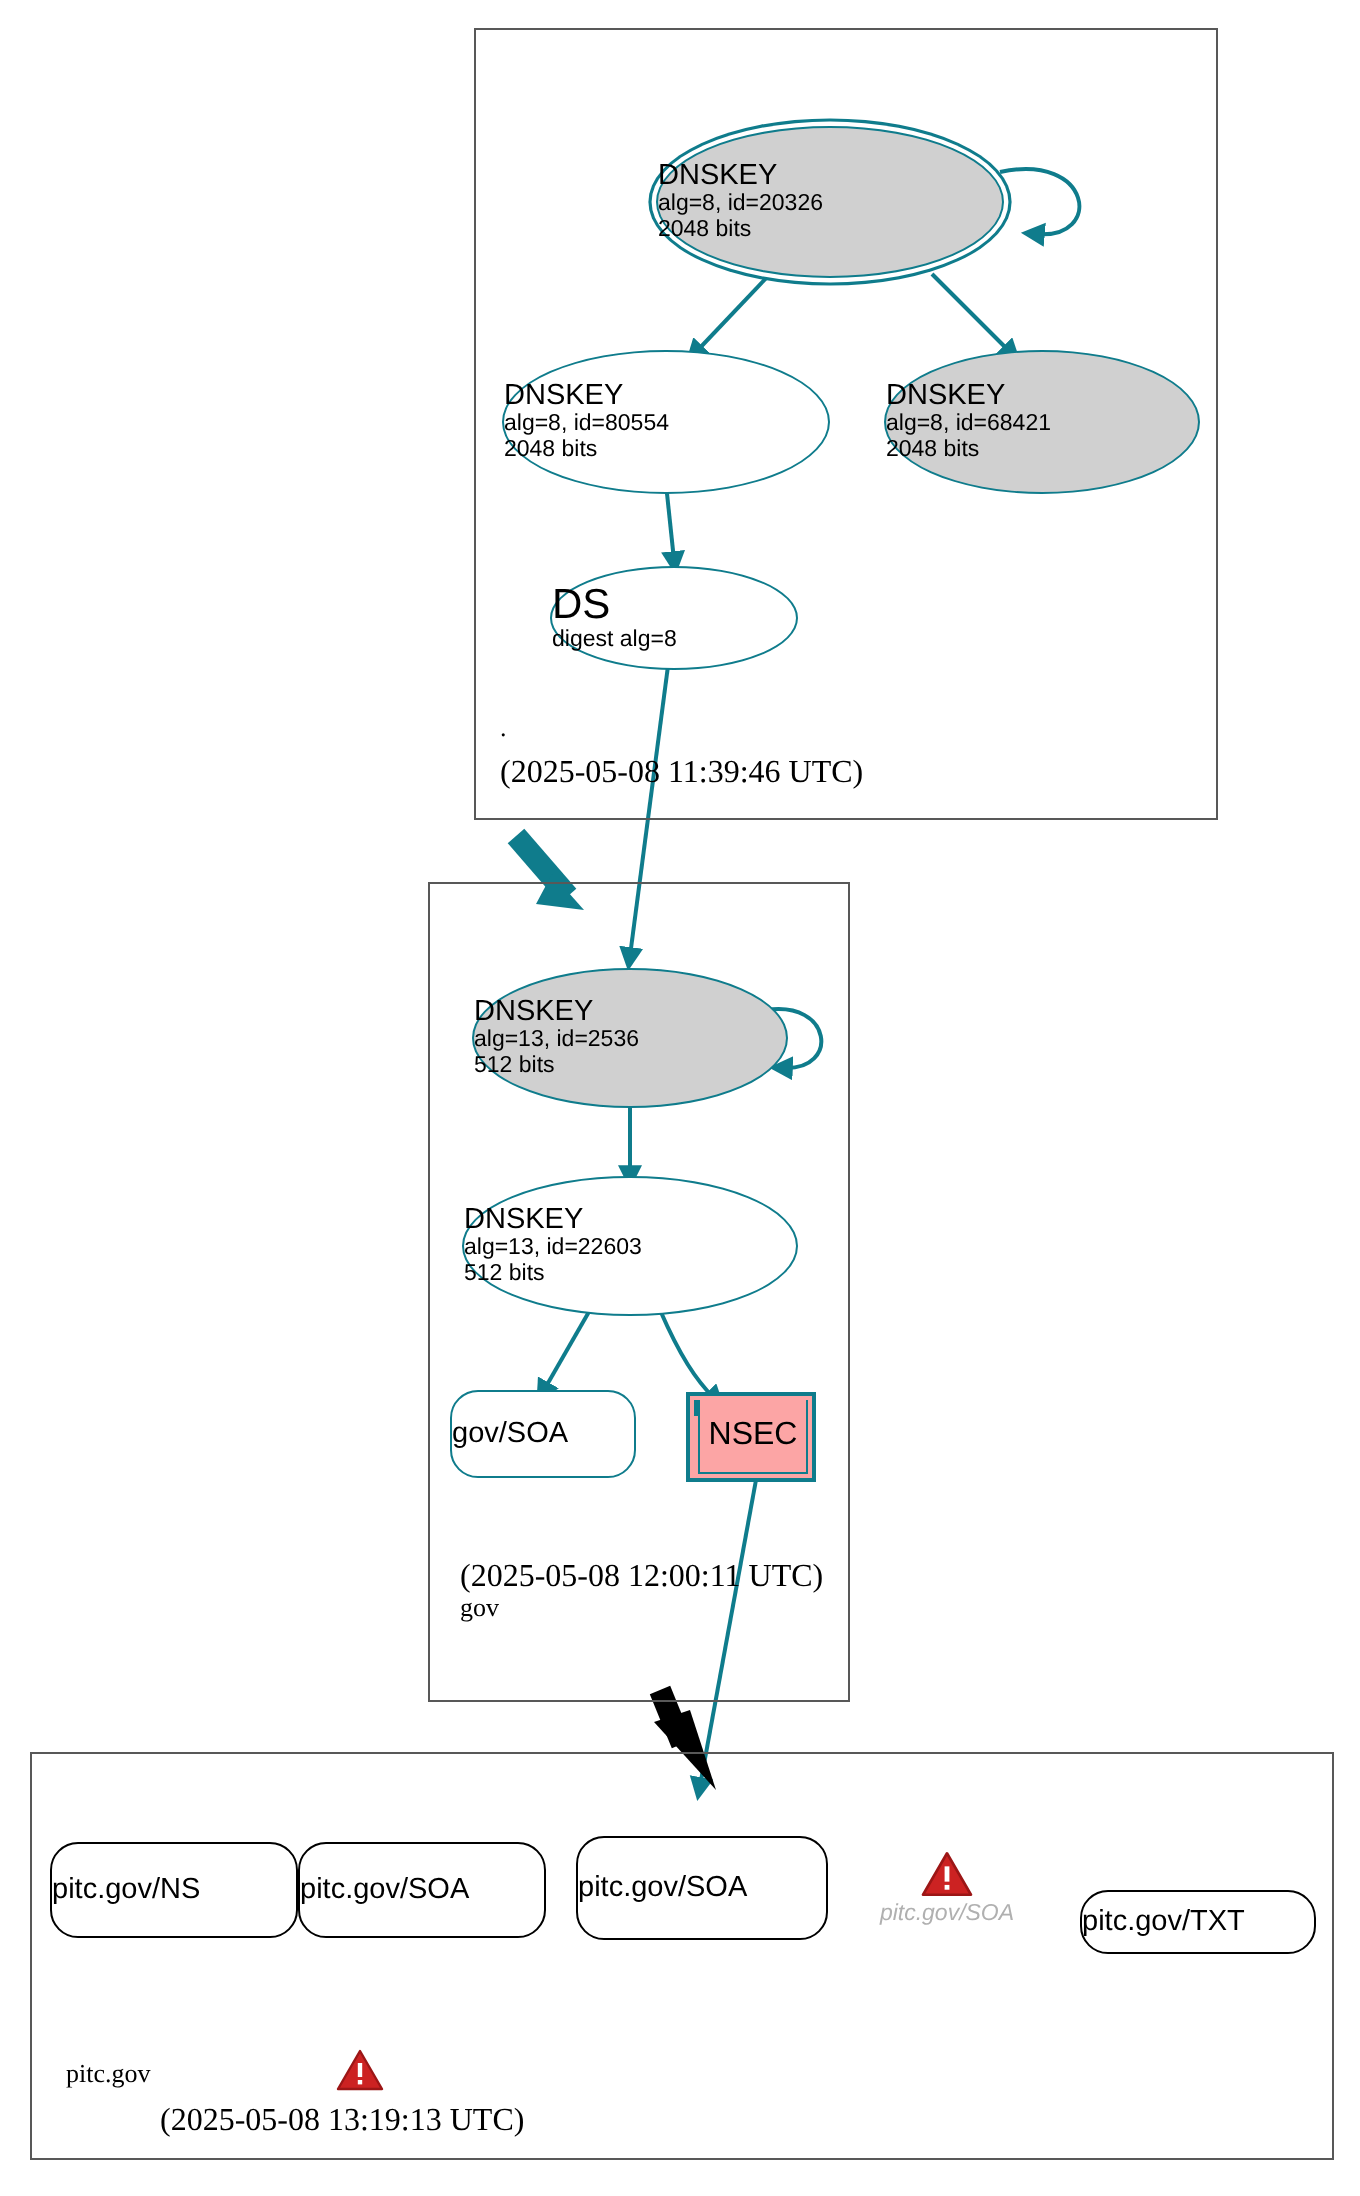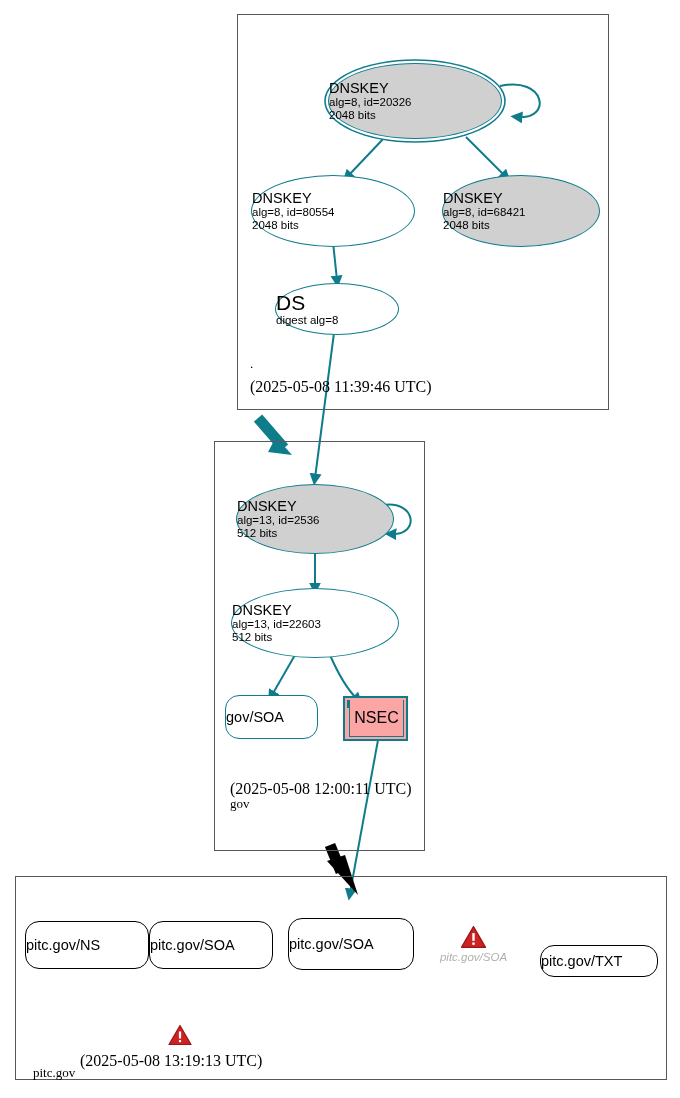--- a/index.html
+++ b/index.html
@@ -238,21 +238,21 @@
 <div class="rrset-box" style="left:225px; top:695px; width:93px; height:44px;">
   <span>gov/SOA</span>
 </div>
 
 <div class="nsec-box" style="left:343px; top:696px; width:65px; height:45px;">
   <div class="nsec-top"></div>
   <div class="nsec-main">NSEC</div>
 </div>
 
 <div class="zone-box" style="left:15px; top:876px; width:652px; height:204px;"></div>
-<div class="zone-label zone-name" style="left:33px; top:1029px;margin-top:36px;">pitc.gov</div>
+<div class="zone-label zone-name" style="left:33px; top:1029px;">pitc.gov</div>
 <div class="zone-label zone-time" style="left:33px; top:1052px;margin-left:47px;">(2025-05-08 13:19:13 UTC)</div>
 
 <svg class="warn-icon" style="left:168px; top:1024px;" width="24" height="22" viewBox="0 0 24 22" xmlns="http://www.w3.org/2000/svg">
   <path d="M12,1.5 L23,20.5 L1,20.5 Z" fill="#cc2222" stroke="#9c1616" stroke-width="1.2" stroke-linejoin="round"></path>
   <rect x="10.9" y="7.5" width="2.2" height="7" fill="#ffffff"></rect>
   <rect x="10.9" y="16" width="2.2" height="2.2" fill="#ffffff"></rect>
 </svg>
 
 <div class="rrset-box plain" style="left:25px; top:921px; width:124px; height:48px;">
   <span>pitc.gov/NS</span>

